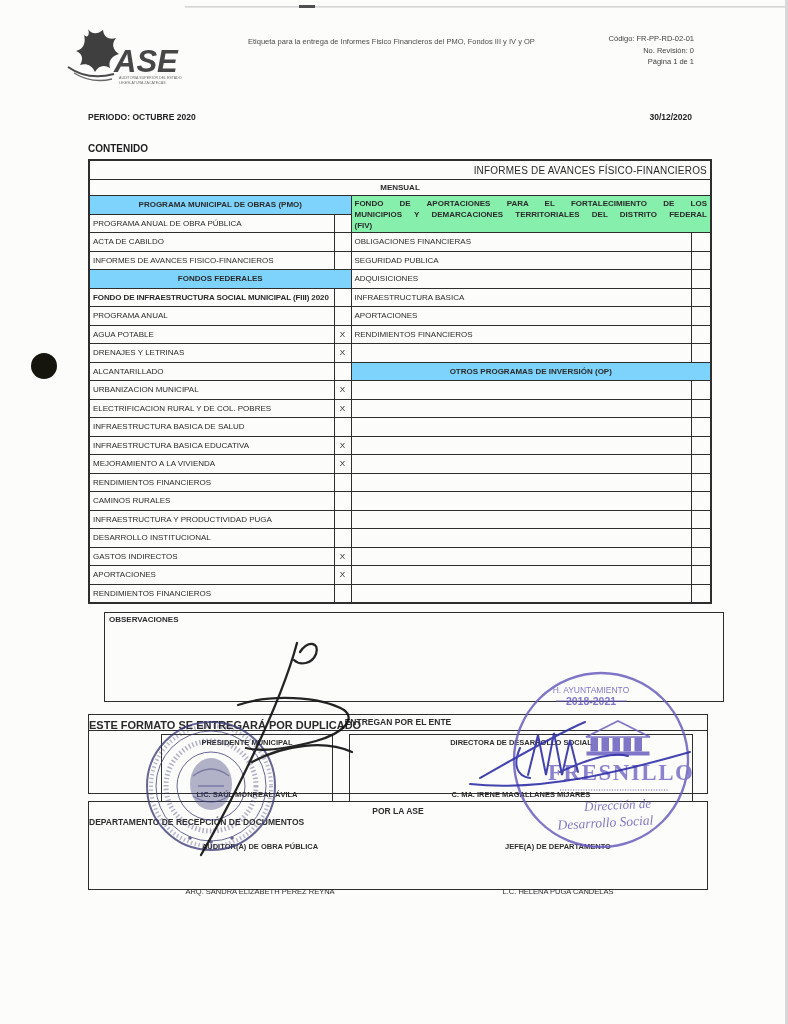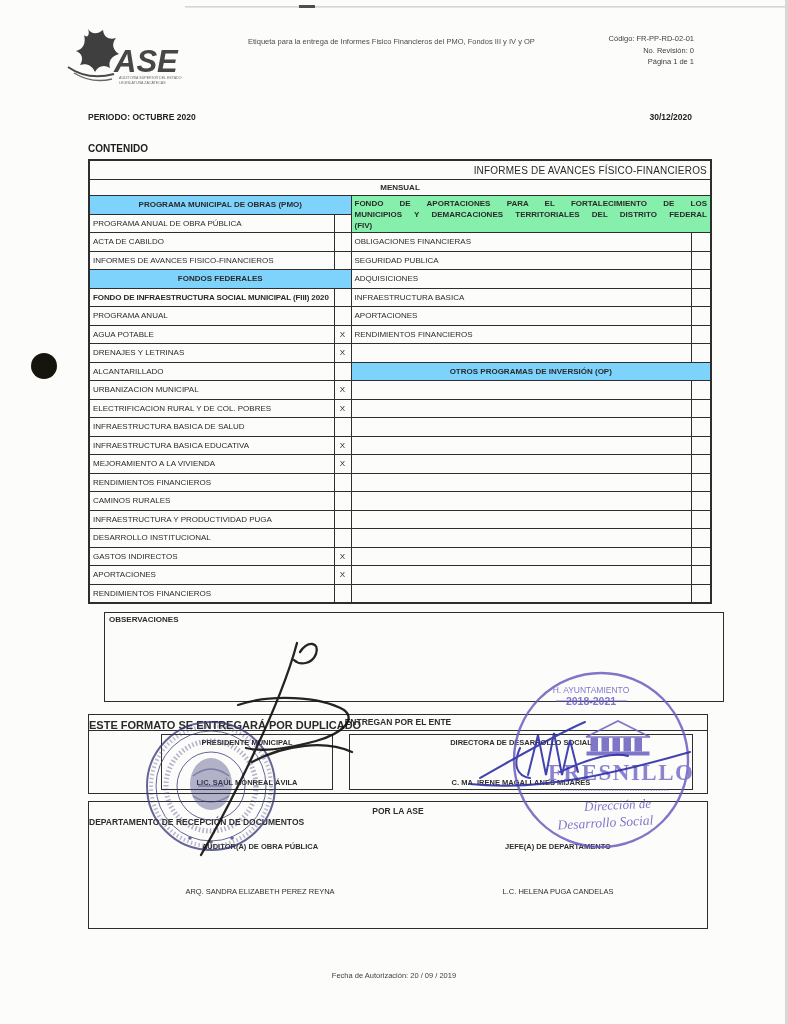--- a/index.html
+++ b/index.html
@@ -29,26 +29,26 @@
   td.mark{text-align:center;padding:0;}
   td.fiv{background:#86efac;font-weight:bold;font-size:8.5px;vertical-align:top;
          white-space:normal;line-height:11px;padding:2px 4px;}
   .jline{text-align:justify;text-align-last:justify;}
   
   .obs-box{left:88px;top:612px;width:620px;height:90px;border:1.5px solid #2e2e2e;font-size:8px;font-weight:bold;padding:2px 4px;box-sizing:border-box;margin-left:16px;}
   .dup-note{left:89px;top:719px;font-size:11px;font-weight:bold;color:#2a2a2a;}
   
   .ent-box{left:88px;top:714px;width:620px;height:80px;border:1.5px solid #2e2e2e;box-sizing:border-box;}
   .ent-header{border-bottom:1px solid #2e2e2e;height:15px;line-height:15px;text-align:center;font-size:8.5px;font-weight:bold;}
-  .sig-cell{position:absolute;border:1px solid #2e2e2e;top:19px;height:56px;box-sizing:border-box;}
+  .sig-cell{position:absolute;border:1px solid #2e2e2e;top:19px;height:68px;box-sizing:border-box;}
   .sig-cell.l{left:72px;width:172px;}
   .sig-cell.r{left:260px;width:344px;}
   .sig-title{text-align:center;font-size:7.5px;font-weight:bold;margin-top:3px;}
   .sig-name{position:absolute;bottom:2px;left:0;width:100%;text-align:center;font-size:7.5px;font-weight:bold;}
-  .ase-box{left:88px;top:801px;width:620px;height:128px;border:1.5px solid #2e2e2e;box-sizing:border-box;}
+  .ase-box{left:88px;top:801px;width:620px;height:89px;border:1.5px solid #2e2e2e;box-sizing:border-box;}
   .ase-t1{text-align:center;font-size:8.5px;font-weight:bold;margin-top:4px;}
   .ase-t2{text-align:left;font-size:8.5px;font-weight:bold;margin-top:1px;}
   .ase-cols{display:flex;margin-top:15px;}
   .ase-col{flex:1;text-align:center;}
   .ase-col.l{padding-left:22px;}
   .ase-label{font-size:7.5px;font-weight:bold;}
   .ase-name{font-size:7.5px;margin-top:36px;}
   .footer{left:0;top:971px;width:788px;text-align:center;font-size:7.5px;color:#3e3e3e;}
   .overlay{position:absolute;left:0;top:0;width:788px;height:1024px;pointer-events:none;}
 </style>
@@ -255,21 +255,20 @@
         <div class="ase-label">AUDITOR(A) DE OBRA PÚBLICA</div>
         <div class="ase-name">ARQ. SANDRA ELIZABETH PEREZ REYNA</div>
       </div>
       <div class="ase-col">
         <div class="ase-label">JEFE(A) DE DEPARTAMENTO</div>
         <div class="ase-name">L.C. HELENA PUGA CANDELAS</div>
       </div>
     </div>
   </div>
 
-  <div class="abs footer">Fecha de Autorización: 20 / 09 / 2019</div>
 
   <svg class="overlay" viewBox="0 0 788 1024">
 
     <rect x="185" y="6" width="600" height="1.6" fill="#cccccc" opacity="0.8"></rect>
     <rect x="299" y="5" width="16" height="3" fill="#4e4e4e"></rect>
     <rect x="785" y="0" width="3" height="1024" fill="#d8d8d8"></rect>
 
     <circle cx="44" cy="366" r="13" fill="#15150d"></circle>
 
     <g stroke="#3b3b78" fill="none" opacity="0.78">

